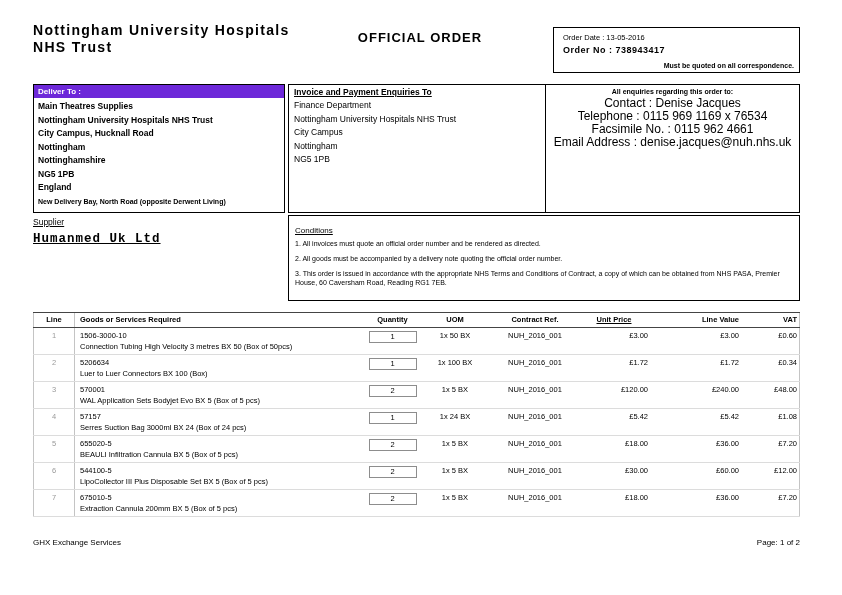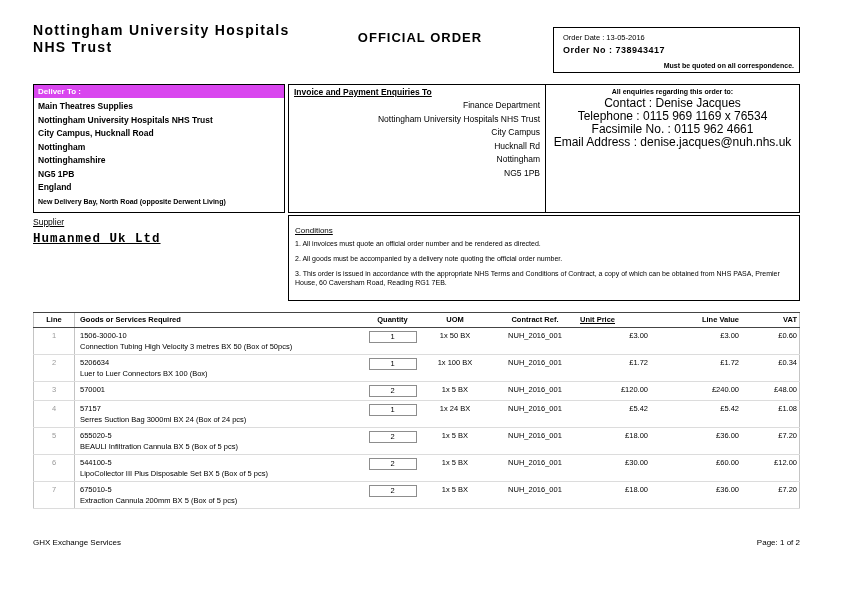--- a/index.html
+++ b/index.html
@@ -12,27 +12,27 @@
   
   .org{left:33px;top:22px;font-size:14px;font-weight:bold;letter-spacing:1.3px;line-height:17px;}
   .doc-title{left:310px;top:30px;width:220px;text-align:center;font-size:13px;font-weight:bold;letter-spacing:1px;}
   .order-box{left:553px;top:27px;width:247px;height:46px;border:1px solid #000;padding:3px 9px;box-sizing:border-box;}
   .ob-line{font-size:7.5px;margin-top:2px;}
   .ob-line.no{font-size:9px;font-weight:bold;margin-top:3px;letter-spacing:.5px;}
   .ob-note{position:absolute;right:5px;bottom:3px;font-size:7px;font-weight:bold;}
 
   
   .deliver-box{left:33px;top:84px;width:252px;height:129px;border:1px solid #000;box-sizing:border-box;}
-  .deliver-head{background:#d946ef;color:#fff;font-size:8px;font-weight:bold;padding:2px 4px;}
+  .deliver-head{background:#6d28d9;color:#fff;font-size:8px;font-weight:bold;padding:2px 4px;}
   .deliver-lines{padding:2px 4px;font-size:8.5px;font-weight:bold;line-height:13.5px;}
   .deliver-note{padding:1px 4px;font-size:7px;font-weight:bold;}
   .invoice-box{left:288px;top:84px;width:512px;height:129px;border:1px solid #000;box-sizing:border-box;display:flex;}
   .invoice-pane{width:257px;border-right:1px solid #000;box-sizing:border-box;padding:2px 5px;}
   .invoice-label{font-size:8.5px;font-weight:bold;text-decoration:underline;margin-bottom:2px;}
-  .invoice-lines{font-size:8.5px;line-height:13.5px;text-align:right;}
+  .invoice-lines{font-size:8.5px;line-height:13.5px;}
   .enq-pane{flex:1;text-align:center;padding:3px 4px;}
   .enq-label{font-size:7px;font-weight:bold;margin-bottom:2px;}
   .enq-lines{font-size:12px;line-height:13px;}
 
   
   .supplier{left:33px;top:217px;}
   .supplier-label{font-size:8.5px;text-decoration:underline;}
   .supplier-name{font-size:12.5px;font-weight:bold;letter-spacing:1px;text-decoration:underline;margin-top:5px;font-family:Liberation Mono, monospace;}
 
   
@@ -41,21 +41,21 @@
   .cond-item{font-size:7px;line-height:9px;margin-bottom:6px;}
 
   
   .order-table{left:33px;top:312px;width:767px;}
   .t-grid{display:grid;grid-template-columns:42px 290px 55px 70px 90px 80px 85px 55px;}
   .t-head{border-top:1px solid #444;border-bottom:1px solid #444;font-size:7.5px;font-weight:bold;}
   .t-head > div{padding:2px 0 3px;}
   .h-line{text-align:center;border-left:1px solid #c4c4c4;border-right:1px solid #c4c4c4;}
   .h-goods{padding-left:5px !important;}
   .h-qty,.h-uom,.h-contract{text-align:center;}
-  .h-unit{text-align:left;padding-right:12px !important;text-decoration:underline;}
+  .h-unit{text-align:center;padding-right:12px !important;text-decoration:underline;}
   .h-lval{text-align:right;padding-right:6px !important;}
   .h-vat{text-align:right;padding-right:2px !important;border-right:1px solid #c4c4c4;}
   .t-row{border-bottom:1px solid #dcdcdc;font-size:7.5px;}
   .t-row > div{padding:3px 0;}
   .c-line{color:#9a9a9a;text-align:center;border-left:1px solid #c4c4c4;border-right:1px solid #c4c4c4;}
   .c-goods{padding-left:5px !important;}
   .c-goods .code{margin-bottom:2px;}
   .c-qty{text-align:center;}
   .qty-box{display:inline-block;width:46px;border:1px solid #8d8d8d;line-height:10px;text-align:center;background:#fff;}
   .c-uom,.c-contract{text-align:center;}
@@ -107,21 +107,20 @@
   </div>
 
   <div class="abs invoice-box">
     <div class="invoice-pane">
       <div class="invoice-label">Invoice and Payment Enquiries To</div>
       <div class="invoice-lines">
 
       <div>Finance Department</div>
           <div>Nottingham University Hospitals NHS Trust</div>
           <div>City Campus</div>
-          <div>Hucknall Rd</div>
           <div>Nottingham</div>
           <div>NG5 1PB</div>
         </div>
     </div>
     <div class="enq-pane">
       <div class="enq-label">All enquiries regarding this order to:</div>
       <div class="enq-lines">
 
       <div>Contact : Denise Jacques</div>
           <div>Telephone : 0115 969 1169 x 76534</div>
@@ -188,20 +187,21 @@
           <div class="c-contract">NUH_2016_001</div>
           <div class="c-unit">£1.72</div>
           <div class="c-lval">£1.72</div>
           <div class="c-vat">£0.34</div>
         </div>
 
         <div class="t-grid t-row">
           <div class="c-line">3</div>
           <div class="c-goods">
             <div class="code">570001</div>
+            <div class="desc">WAL Application Sets Bodyjet Evo BX 5 (Box of 5 pcs)</div>
           </div>
           <div class="c-qty">
             <span class="qty-box">2</span>
           </div>
           <div class="c-uom">1x 5 BX</div>
           <div class="c-contract">NUH_2016_001</div>
           <div class="c-unit">£120.00</div>
           <div class="c-lval">£240.00</div>
           <div class="c-vat">£48.00</div>
         </div>

